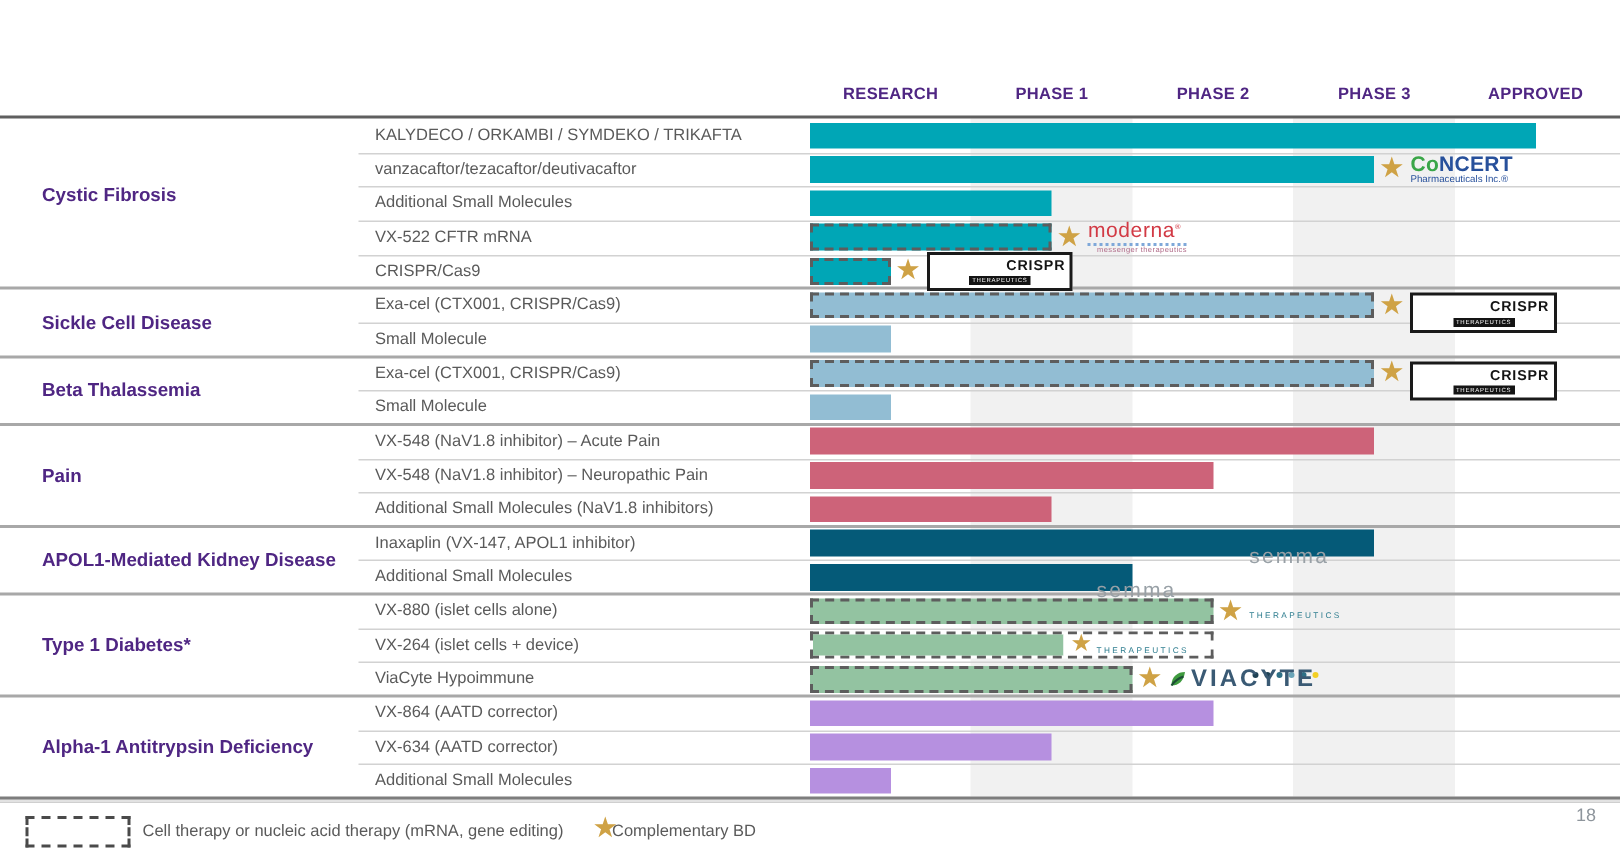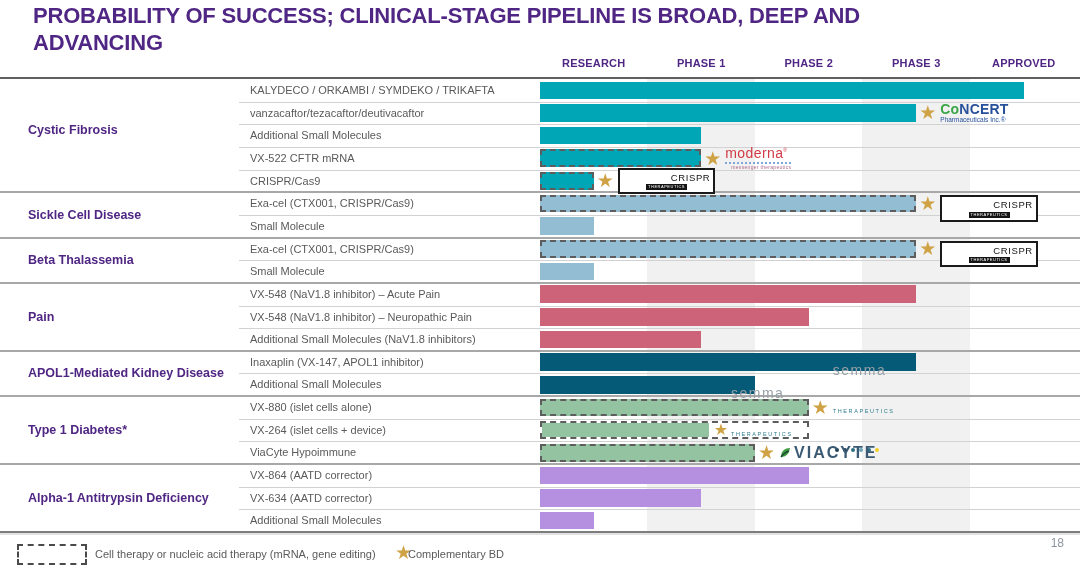--- a/index.html
+++ b/index.html
@@ -35,21 +35,21 @@
   .c-sub{font-size:6.5px;color:#27509b;margin-top:1px;}
   
   .moderna{display:inline-flex;flex-direction:column;line-height:1;align-items:flex-start;}
   .m-name{font-size:14px;color:#d23a45;letter-spacing:.4px;}
   .m-name sup{font-size:5px;}
   .m-rule{width:66px;border-top:2px dotted #7fa8d9;margin:2px 0 1px;}
   .m-sub{font-size:5px;color:#b06a88;letter-spacing:.3px;align-self:flex-end;}
   
   .crisprbox{display:inline-flex;flex-direction:column;align-items:center;background:#fff;
              border:2px solid #1a1a1a;padding:3px 3px 2px;line-height:1;}
-  .cb-name{font-size:9.5px;font-weight:400;color:#141414;letter-spacing:.6px;margin-left:48px;}
+  .cb-name{font-size:9.5px;font-weight:700;color:#141414;letter-spacing:.6px;margin-left:48px;}
   .cb-sub{margin-top:2px;background:#141414;color:#fff;font-size:4px;letter-spacing:.5px;
           padding:1px 2px;}
   .crisprbox.tall{margin-top:10px;}
   
   .semma{display:inline-flex;flex-direction:column;line-height:1;align-items:flex-start;gap:31px;}
   .s-name{font-size:14px;color:#98a0a6;letter-spacing:1.5px;}
   .s-sub{font-size:5.5px;color:#2e7d8f;letter-spacing:1.6px;margin-top:1px;}
   .s-dots{display:flex;gap:4px;margin-top:2px;margin-left:2px;}
   .s-dots i{width:4px;height:4px;border-radius:50%;display:inline-block;}
   
@@ -63,21 +63,20 @@
   .leg1{left:95px;}
   .leg-star{position:absolute;left:395px;top:5px;}
   .leg2{left:408px;}
   .pagenum{position:absolute;left:1024px;top:536px;width:40px;text-align:right;
            font-size:12px;color:#8e959c;}
 </style>
 </head>
 <body>
 
 <div class="slide">
-  <div class="title">PROBABILITY OF SUCCESS; CLINICAL-STAGE PIPELINE IS BROAD, DEEP AND ADVANCING</div>
 
   <div id="chart">
     <div class="band" style="left:647px;width:108px;"></div>
     <div class="band" style="left:862px;width:108px;"></div>
     <div class="topline"></div>
     <div id="heads">
         <div class="colhead" style="left: 539.75px;">RESEARCH</div>
         <div class="colhead" style="left: 647.25px;">PHASE 1</div>
         <div class="colhead" style="left: 754.75px;">PHASE 2</div>
         <div class="colhead" style="left: 862.25px;">PHASE 3</div>

